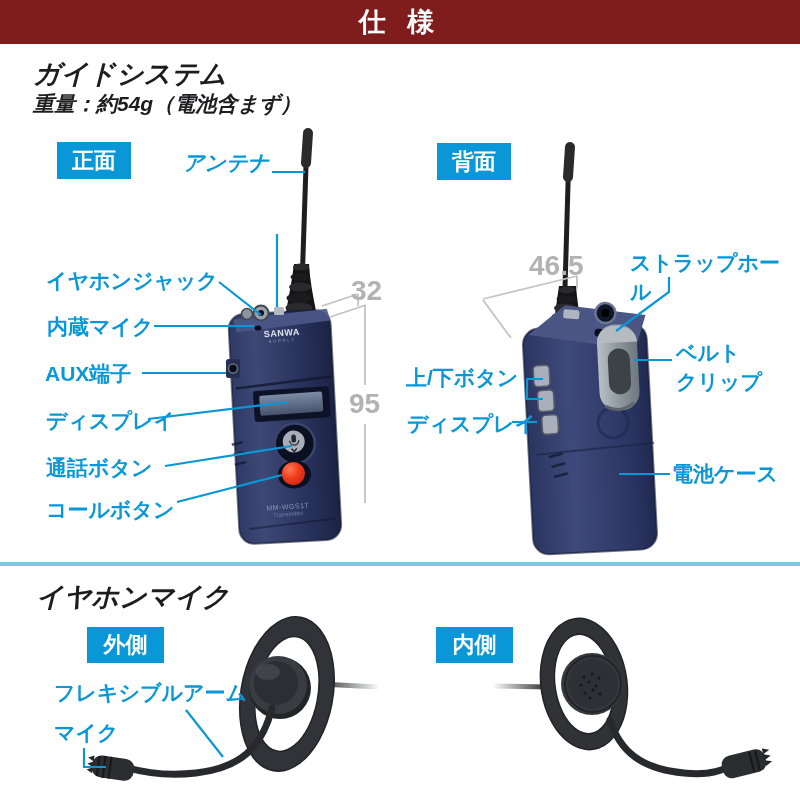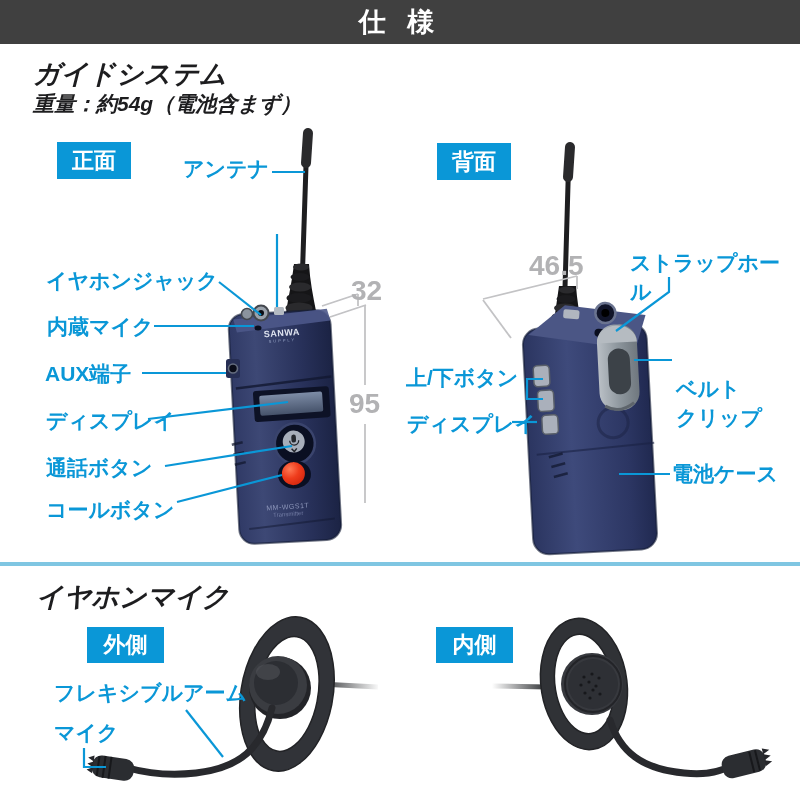--- a/index.html
+++ b/index.html
@@ -1,42 +1,42 @@
 <!DOCTYPE html>
 <html><head>
 <meta charset="utf-8">
 <style>
   html,body { margin:0; padding:0; background:#fff; }
   .page { position:relative; width:800px; height:800px; background:#ffffff; overflow:hidden;
           font-family:"Liberation Sans","DejaVu Sans",sans-serif; }
-  .header { position:absolute; left:0; top:0; width:800px; height:44px; background:#404040;
+  .header { position:absolute; left:0; top:0; width:800px; height:44px; background:#7f1d1d;
             color:#fff; display:flex; align-items:center; justify-content:center;
             font-size:27px; font-weight:bold; letter-spacing:7px; }
   .h1 { position:absolute; color:#1d1d1f; font-weight:bold; white-space:nowrap;font-style:italic; }
   #gs-title  { left:33px; top:56px;  font-size:27px; }
   #gs-weight { left:33px; top:90px;  font-size:21px; }
   #ep-title  { left:36px; top:579px; font-size:27px; }
   .badge { position:absolute; background:#0a97d7; color:#fff; font-weight:bold;
            display:flex; align-items:center; justify-content:center; white-space:nowrap; }
   #badge-front { left:57px;  top:142px; width:74px; height:37px; font-size:22px; }
   #badge-back  { left:437px; top:143px; width:74px; height:37px; font-size:22px; }
   #badge-outer { left:87px;  top:627px; width:77px; height:36px; font-size:22px; }
   #badge-inner { left:436px; top:627px; width:77px; height:36px; font-size:22px; }
   .lbl { position:absolute; color:#0a97d7; font-weight:bold; font-size:21px;
          white-space:pre-line; line-height:29px; }
-  #lbl-antenna { left:183px; top:154px; }
+  #lbl-antenna { left:183px; top:148px;font-style:italic; }
   #lbl-master  { left:41px;  top:211px; font-size:18.5px; }
   #lbl-jack    { left:46px;  top:266px; }
   #lbl-bmic    { left:47px;  top:312px; }
   #lbl-aux     { left:45px;  top:359px; }
   #lbl-display { left:46px;  top:406px; }
   #lbl-talk    { left:46px;  top:453px; }
   #lbl-call    { left:46px;  top:495px; }
   #lbl-strap   { left:630px; top:248px; }
-  #lbl-belt    { left:676px; top:338px;margin-top:36px; }
+  #lbl-belt    { left:676px; top:338px; }
   #lbl-updown  { left:406px; top:363px; }
   #lbl-power   { left:407px; top:409px; }
   #lbl-battery { left:672px; top:459px; }
   #lbl-flex    { left:54px;  top:678px; }
   #lbl-mic2    { left:54px;  top:718px; }
   .dim { position:absolute; color:#b2b2b4; font-weight:bold; font-size:28px; white-space:nowrap; }
   #dim-w { left:351px; top:275px; }
   #dim-h { left:349px; top:388px; }
   #dim-d { left:492px; top:250px;margin-left:37px; }
   .divider { position:absolute; left:0; top:562px; width:800px; height:4px; background:#7fc6e2; }

